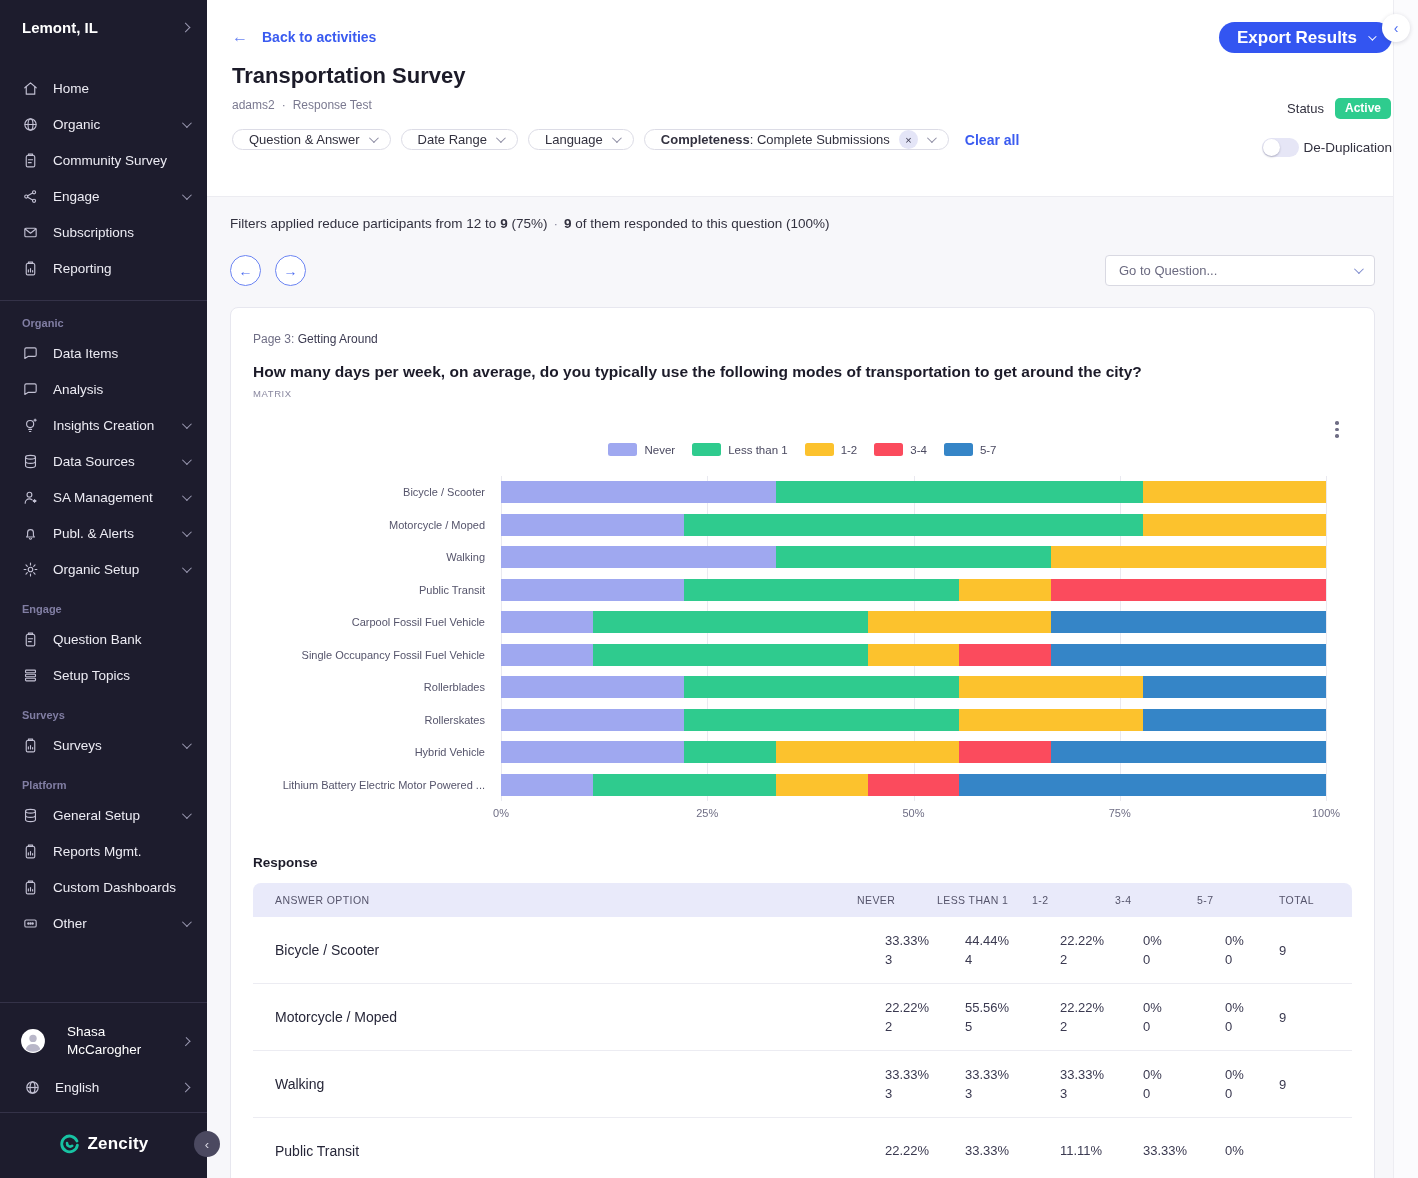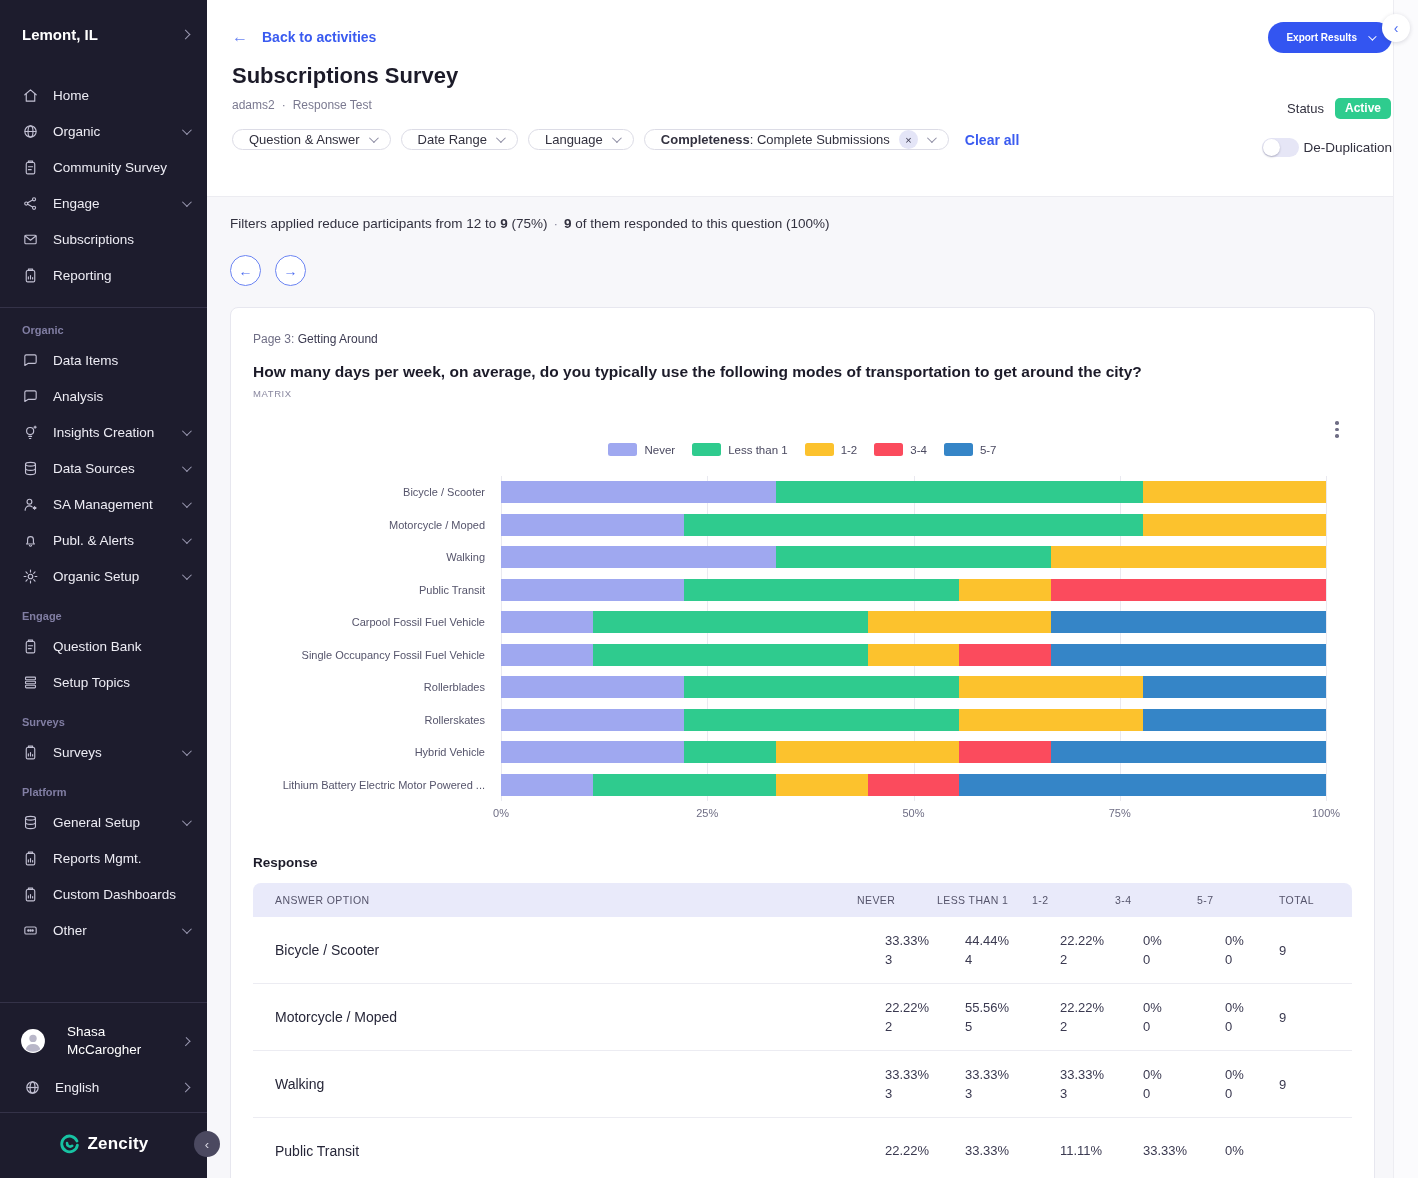--- a/index.html
+++ b/index.html
@@ -7,21 +7,21 @@
   body {
     font-family: "Liberation Sans", "DejaVu Sans", sans-serif;
     background:#f7f7fa; color:#1c1b29; position:relative;
   }
   
   .sidebar {
     position:absolute; left:0; top:0; bottom:0; width:207px;
     background:#1d1c2d; color:#edecf4; display:flex; flex-direction:column;
     z-index:5; overflow:hidden;
   }
-  .city-row { display:flex; align-items:center; padding:26px 18px 6px 22px;
+  .city-row { display:flex; align-items:center; padding:19px 18px 6px 22px;
     font-size:15px; font-weight:700; color:#fff; cursor:pointer; }
   .city-row .chev-r { margin-left:auto; }
   .nav { margin-top:28px; }
   .nav-item { height:36px; display:flex; align-items:center; gap:14px;
     padding:0 18px 0 22px; font-size:13.5px; color:#edecf4; cursor:pointer; white-space:nowrap; }
   .nav-item .ic { width:17px; height:17px; flex:0 0 17px; color:#c3c1d4; display:flex; align-items:center; }
   .nav-item .ic svg { width:17px; height:17px; }
   .nav-item .trail { margin-left:auto; }
   .sec-label { margin:16px 0 6px; padding:0 22px; font-size:11px; font-weight:700; color:#817ea3; }
   .sec-div { border-top:1px solid #343248; margin-top:14px; }
@@ -56,21 +56,21 @@
   .subtitle { margin-top:9px; font-size:12px; color:#7a7990; display:flex; gap:7px; align-items:center; }
   .chips-row { margin-top:17px; display:flex; align-items:center; gap:10px; }
   .chip { height:21px; border:1px solid #dcdce6; border-radius:17px; background:#fff;
     display:flex; align-items:center; gap:9px; padding:0 14px 0 16px; font-size:13px;
     color:#32313f; cursor:pointer; white-space:nowrap;text-align:center; }
   .chip .chev-d, .select .chev-d, .export-btn .chev-d { border-color:#8e8da3; }
   .x-circle { width:19px; height:19px; border-radius:50%; background:#e4e5f7; color:#3a3950;
     display:flex; align-items:center; justify-content:center; font-size:11px; cursor:pointer; }
   .clear-all { margin-left:6px; color:#3a5bf0; font-size:14px; font-weight:600; cursor:pointer; }
   .export-btn { position:absolute; right:26px; top:22px; height:31px; padding:0 18px;
-    background:#3355f1; color:#fff; border:none; border-radius:16px; font-size:10px; font-weight:600;
+    background:#3355f1; color:#fff; border:none; border-radius:16px; font-size:17px; font-weight:600;
     display:flex; align-items:center; gap:11px; cursor:pointer;
     font-family:"Liberation Sans","DejaVu Sans",sans-serif; }
   .export-btn .chev-d { border-color:#fff; width:6px; height:6px; }
   .status-row { position:absolute; right:27px; top:98px; display:flex; align-items:center; gap:11px;
     font-size:13px; color:#32313f; }
   .status-badge { background:#2ecc8e; color:#fff; font-size:12px; font-weight:600;
     padding:3px 10px 4px; border-radius:5px; }
   .dedup-row { position:absolute; right:26px; top:138px; display:flex; align-items:center; gap:4px;
     font-size:13.5px; color:#32313f; }
   .toggle { width:37px; height:19px; border-radius:10px; background:#e6e6f6; position:relative; cursor:pointer; }
@@ -384,21 +384,21 @@
   </div>
 </aside>
 <div class="side-collapse">‹</div>
 
 <div class="main">
   <div class="mheader">
     <div class="back-row">
       <span class="back-arrow">←</span>
       <span>Back to activities</span>
     </div>
-    <div class="page-title">Subscriptions Survey</div>
+    <div class="page-title">Transportation Survey</div>
     <div class="subtitle">
       <span>adams2</span>
       <span>·</span>
       <span>Response Test</span>
     </div>
     <div class="chips-row" id="chips-row">
         <div class="chip">
           <span>Question &amp; Answer</span>
           <span class="chev-d"></span>
         </div>
@@ -433,20 +433,24 @@
     </div>
   </div>
 
   <div class="content">
     <div class="info-line" id="info-line"><span>Filters applied reduce participants from 12 to </span><b>9</b><span> (75%)</span><span class="info-sep">·</span><b>9</b><span> of them responded to this question (100%)</span></div>
 
     <div class="nav-q-row">
       <div class="arrow-btns">
         <button class="arrow-btn">←</button>
         <button class="arrow-btn">→</button>
+      </div>
+      <div class="select">
+        <span>Go to Question...</span>
+        <span class="chev-d"></span>
       </div>
     </div>
 
     <div class="card">
       <div class="page-label">
         <span>Page 3:</span>
         <span class="pname">Getting Around</span>
       </div>
       <div class="q-title">How many days per week, on average, do you typically use the following modes of transportation to get around the city?</div>
       <div class="q-type">MATRIX</div>

